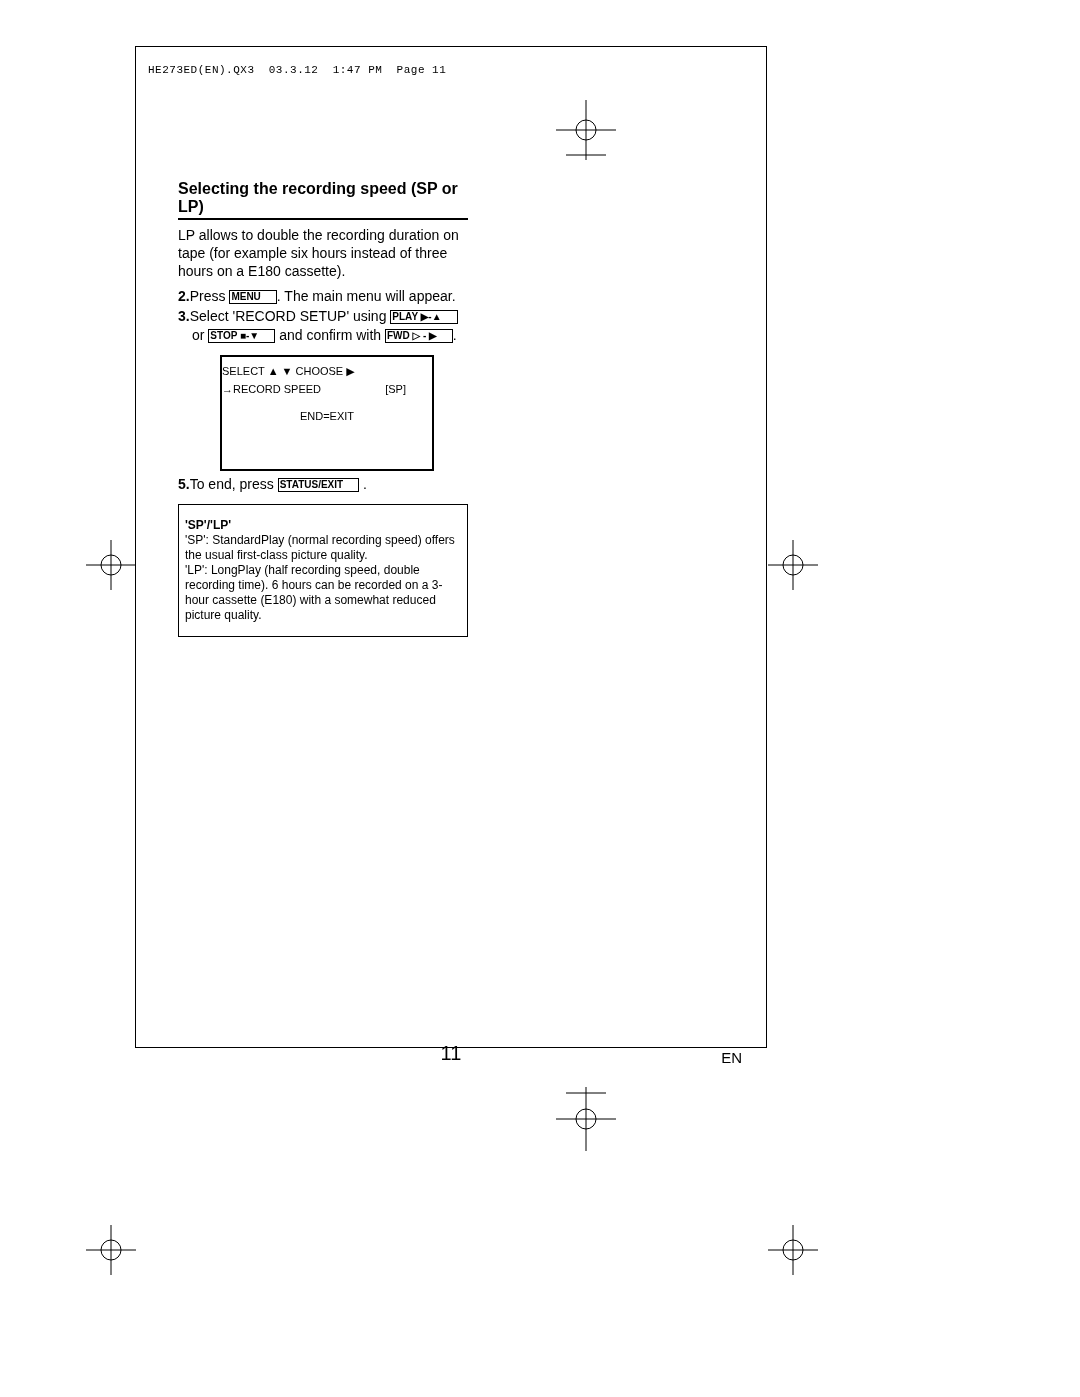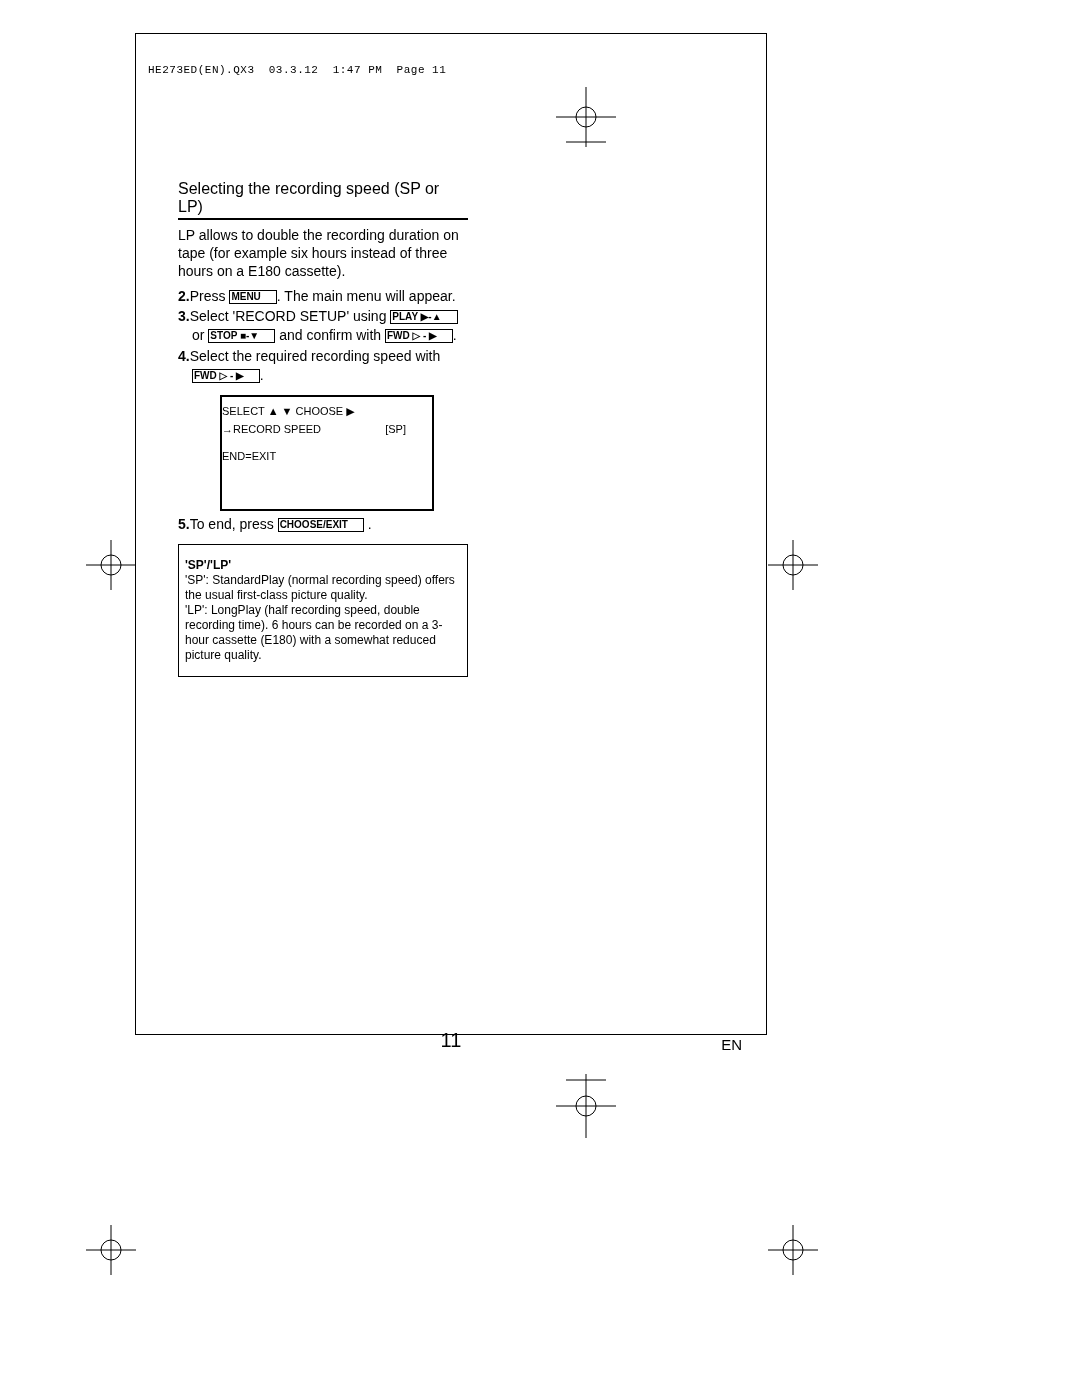--- a/index.html
+++ b/index.html
@@ -9,21 +9,21 @@
     font-family: Arial, Helvetica, sans-serif;
     font-size: 16px;
     color: #000;
     width: 1080px;
     height: 1397px;
     position: relative;
   }
   .page-frame {
     position: absolute;
     left: 135px;
-    top: 33px;
+    top: 46px;
     width: 630px;
     height: 1000px;
     border: 1px solid #000;
   }
   .header-line {
     position: absolute;
     left: 148px;
     top: 64px;
     font-family: "Courier New", monospace;
     font-size: 11px;
@@ -46,21 +46,21 @@
     position: absolute;
   }
   .side-mark svg { display: block; }
   .content {
     position: absolute;
     left: 178px;
     top: 180px;
     width: 290px;
   }
   .section-title {
-    font-weight: normal;
+    font-weight: bold;
     font-size: 16px;
     border-bottom: 2px solid #000;
     padding-bottom: 2px;
     margin-bottom: 6px;
   }
   .intro {
     font-size: 14px;
     line-height: 1.3;
     margin-bottom: 6px;
   }
@@ -93,21 +93,21 @@
     height: 100px;
     margin: 10px 0 4px 42px;
     padding: 6px 0;
     font-size: 11px;
     line-height: 1.6;
     font-family: Arial, sans-serif;
   }
   .osd-row1 {  }
   .osd-row2 {  }
   .osd-val { float: right; margin-right: 26px; }
-  .osd-exit { margin-top: 10px; }
+  .osd-exit { margin-top: 10px; text-align: center; }
   .infobox {
     border: 1px solid #000;
     font-size: 12px;
     line-height: 1.25;
     padding: 13px 6px;
     margin-top: 10px;
   }
   .infobox-title { font-weight: bold; }
   .page-number {
     position: absolute;
@@ -188,37 +188,34 @@
   <div class="section-title">Selecting the recording speed (SP or LP)</div>
   <div class="intro">LP allows to double the recording duration on tape (for example six hours instead of three hours on a E180 cassette).</div>
 
   <ol class="steps">
     <li>
       <span class="num">2.</span><span>Press </span><span class="kbox">MENU</span><span>. The main menu will appear.</span>
     </li>
     <li>
       <span class="num">3.</span><span>Select 'RECORD SETUP' using </span><span class="kbox">PLAY ▶-▲</span><span> or </span><span class="kbox">STOP ■-▼</span><span> and confirm with </span><span class="kbox">FWD ▷ - ▶</span><span>.</span>
     </li>
-    <li>
-      <span class="num">4.</span><span>Select the required recording speed with </span><span class="kbox">FWD ▷ - ▶</span><span>.</span>
-    </li>
   </ol>
 
   <div class="osd">
     <div class="osd-row1">SELECT ▲ ▼  CHOOSE ▶</div>
     <div class="osd-row2">
       <span>→RECORD SPEED</span>
       <span class="osd-val">[SP]</span>
     </div>
     <div class="osd-exit">END=EXIT</div>
   </div>
 
   <ol class="steps">
     <li>
-      <span class="num">5.</span><span>To end, press </span><span class="kbox">CHOOSE/EXIT</span><span> .</span>
+      <span class="num">5.</span><span>To end, press </span><span class="kbox">STATUS/EXIT</span><span> .</span>
     </li>
   </ol>
 
   <div class="infobox">
     <div class="infobox-title">'SP'/'LP'</div>
     <div style="white-space: pre-line;">'SP': StandardPlay (normal recording speed) offers the usual first-class picture quality.
 'LP': LongPlay (half recording speed, double recording time). 6 hours can be recorded on a 3-hour cassette (E180) with a somewhat reduced picture quality.</div>
   </div>
 </div>
 

